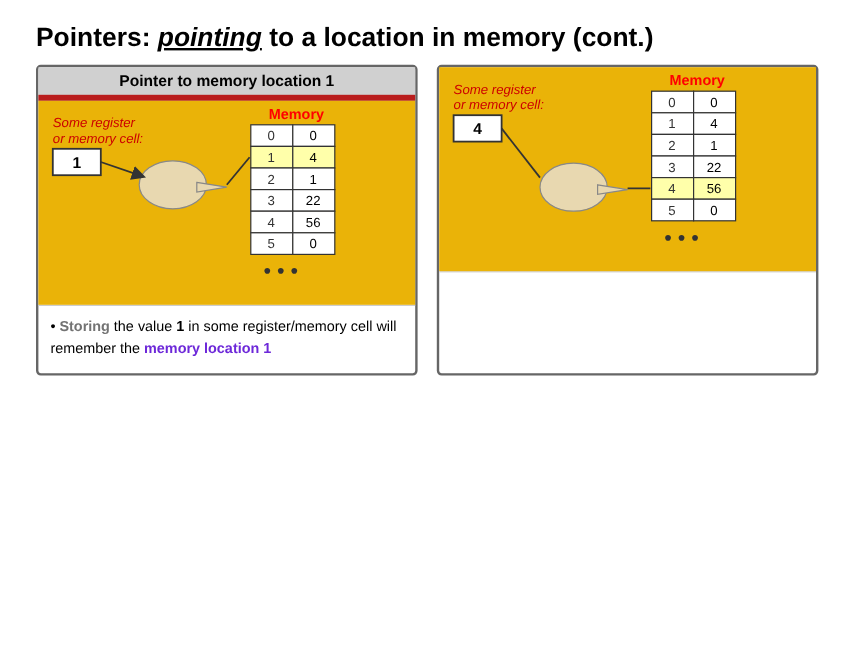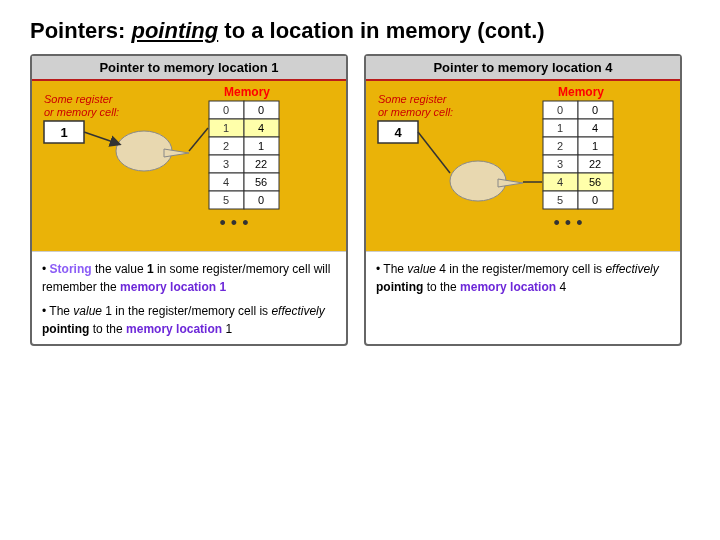--- a/index.html
+++ b/index.html
@@ -39,40 +39,40 @@
       flex: 1;
       border: 2px solid #666;
       border-radius: 4px;
     }
     .example-header {
       background: #d0d0d0;
       text-align: center;
       font-size: 13px;
       font-weight: bold;
       padding: 4px 6px;
-      border-bottom: 2px solid #b91c1c;
+      border-bottom: 5px solid #b91c1c;
     }
     .example-diagram {
       height: 170px;
       position: relative;
       background: #eab308;
       overflow: hidden;
     }
     
     .diagram-svg {
       width: 100%;
       height: 100%;
     }
     .example-text {
       padding: 8px 10px 6px 10px;
       font-size: 12px;
       line-height: 1.5;
       border-top: 1px solid #ccc;
     }
-    .highlight-green { color: #8b5cf6; font-weight: bold; }
+    .highlight-green { color: #737373; font-weight: bold; }
     .highlight-blue { color: #6d28d9; font-weight: bold; }
   </style>
 </head>
 <body>
 
 <div class="page">
   <div class="main-title">
     <span>Pointers: </span><em>pointing</em><span> to a location in memory (cont.)</span>
   </div>
   <div class="examples-row">
@@ -140,28 +140,24 @@
             <marker id="arrow1" markerWidth="8" markerHeight="8" refX="4" refY="4" orient="auto">
               <path d="M0,0 L8,4 L0,8 Z" fill="#333"></path>
             </marker>
           </defs>
         </svg>
       </div>
       <div class="example-text">
         <div style="margin-bottom:6px;">
           <span>• </span><span class="highlight-green">Storing</span><span> the value <strong>1</strong> in some register/memory cell will remember the </span><span class="highlight-blue">memory location 1</span>
         </div>
-        <div>
-          <span>• The <em>value</em> 1 in the register/memory cell is <em>effectively</em><strong> pointing</strong> to the </span><span class="highlight-blue">memory location</span><span> 1</span>
-        </div>
       </div>
     </div>
 
     <div class="example-box">
-      <div class="example-header">Pointer to memory location 4</div>
       <div class="example-diagram">
         <svg class="diagram-svg" viewBox="0 0 310 170">
 
           <text x="10" y="22" font-style="italic" font-size="11" fill="#cc0000">Some register</text>
           <text x="10" y="35" font-style="italic" font-size="11" fill="#cc0000">or memory cell:</text>
 
           <rect x="10" y="40" width="40" height="22" fill="white" stroke="#333" stroke-width="1.5"></rect>
           <text x="30" y="56" text-anchor="middle" font-size="13" font-weight="bold" fill="#000">4</text>
 
           <text x="190" y="15" font-size="12" font-weight="bold" fill="red">Memory</text>
@@ -206,20 +202,17 @@
           <polygon points="130,98 155,102 130,106" fill="#e8d8b0" stroke="#888" stroke-width="1"></polygon>
 
           <line x1="50" y1="51" x2="82" y2="92" stroke="#333" stroke-width="1.5"></line>
 
           <line x1="155" y1="101" x2="174" y2="101" stroke="#333" stroke-width="1.5"></line>
 
           <text x="200" y="148" text-anchor="middle" font-size="18" fill="#333">• • •</text>
         </svg>
       </div>
       <div class="example-text">
-        <div>
-          <span>• The <em>value</em> 4 in the register/memory cell is <em>effectively</em><strong> pointing</strong> to the </span><span class="highlight-blue">memory location</span><span> 4</span>
-        </div>
       </div>
     </div>
 
   </div>
 </div>
 
 </body></html>

